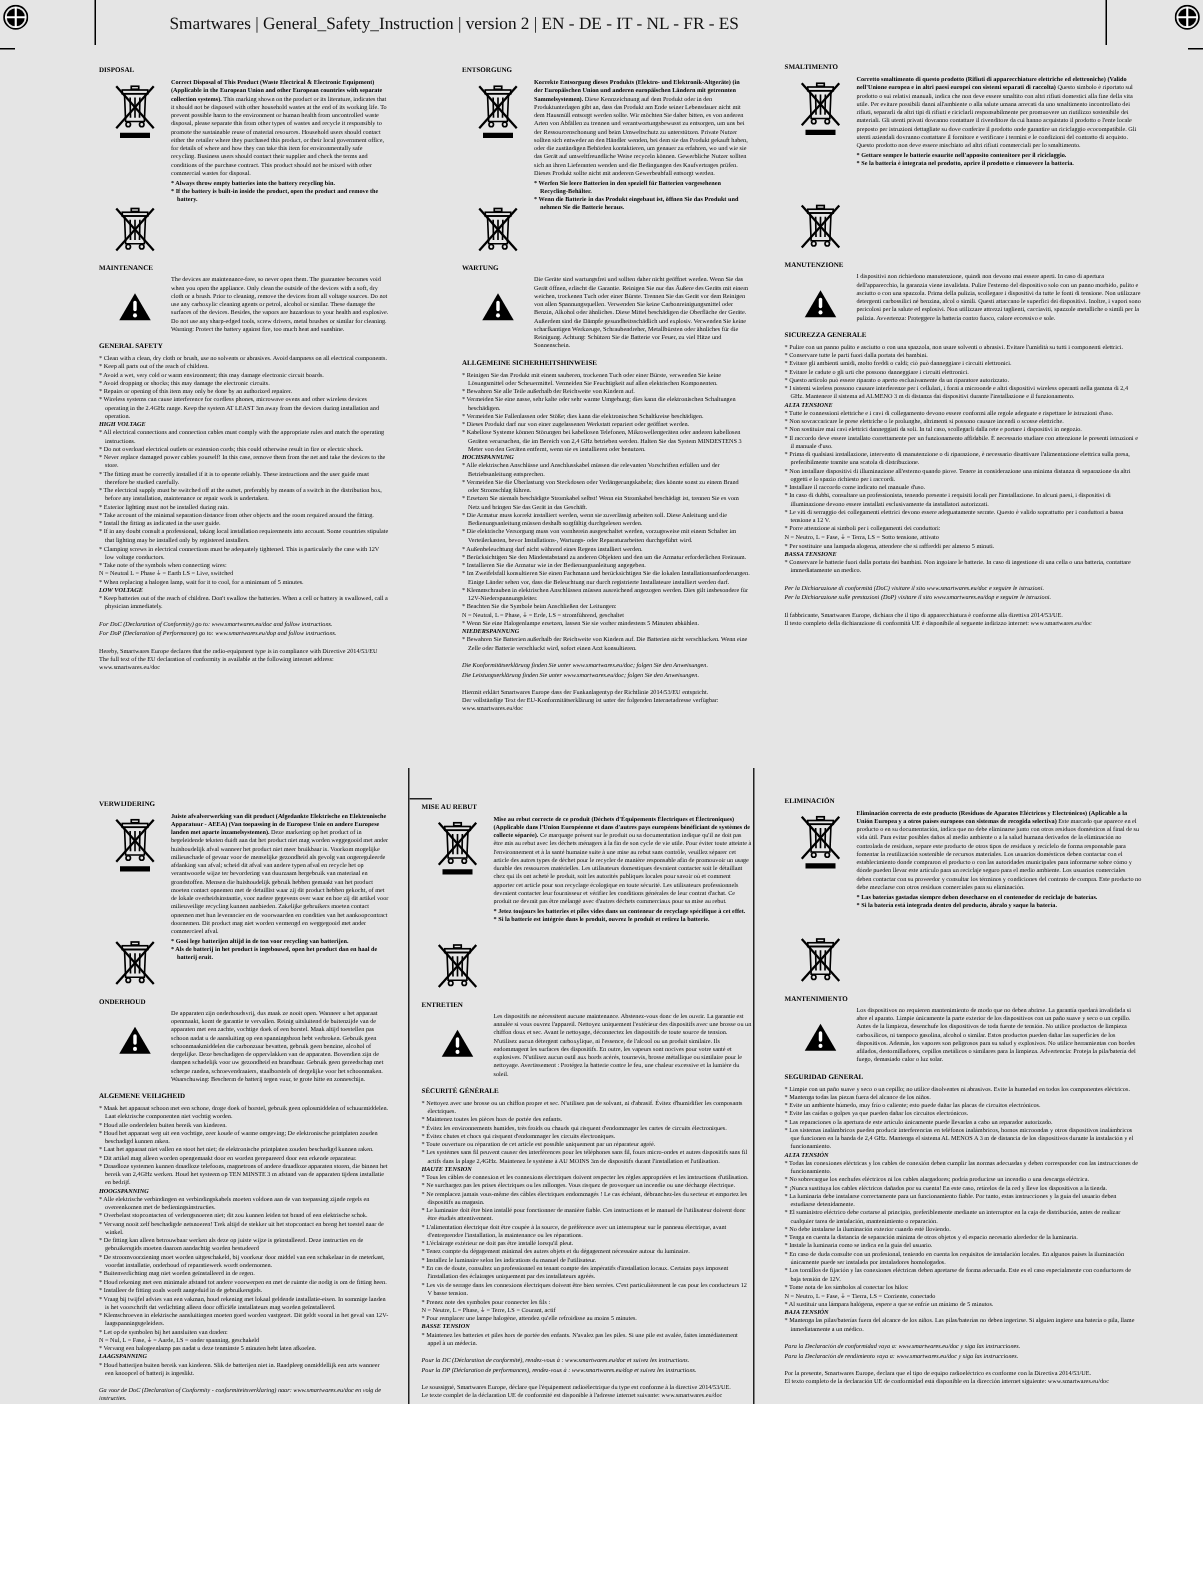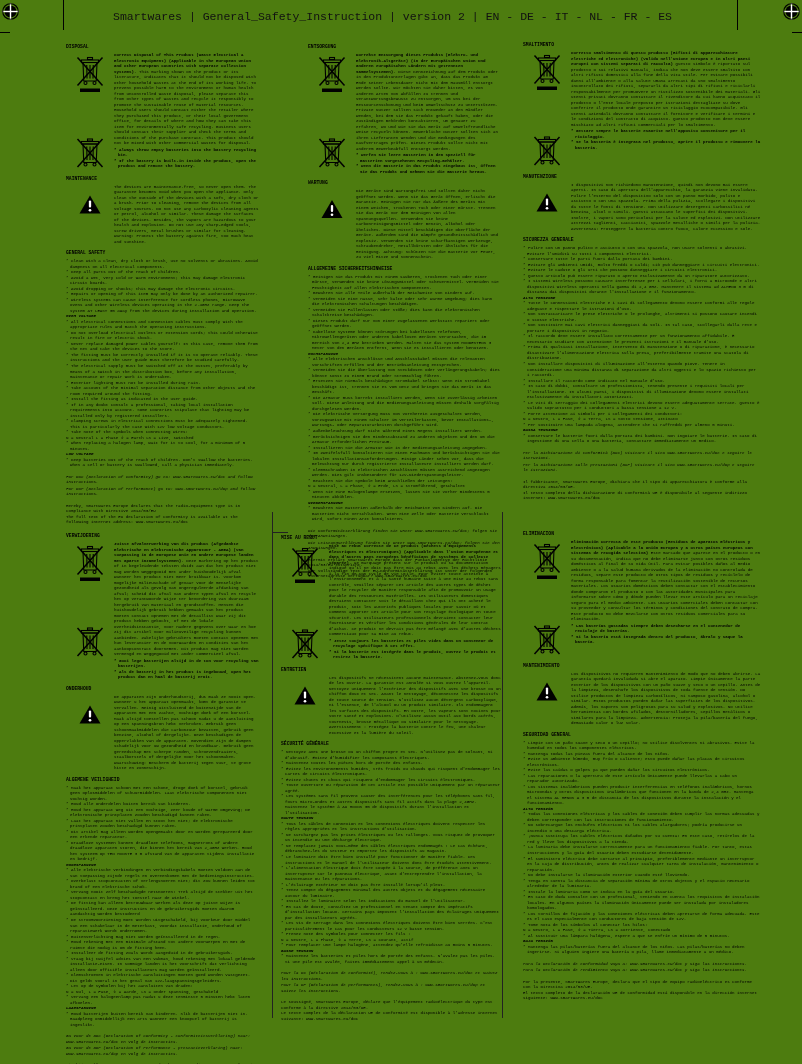--- a/index.html
+++ b/index.html
@@ -1,17 +1,17 @@
 <!DOCTYPE html>
 <html><head>
 <meta charset="utf-8">
 <style>
   html,body{margin:0;padding:0;background:#fff;}
-  .page{position:relative;width:802px;height:1064px;background:#4d7c0f;overflow:hidden;
-        font-family:Liberation Mono, monospace;color:#000;}
+  .page{position:relative;width:802px;height:936px;background:#e5e5e5;overflow:hidden;
+        font-family:Liberation Serif, serif;color:#000;}
   
   .regmark{position:absolute;width:17px;height:17px;}
   .regmark.tl{left:2px;top:3px}
   .regmark.tr{left:783px;top:3px}
   .trim{position:absolute;background:#000;}
   .trim.v1{left:63px;top:0;width:1px;height:30px}
   .trim.v2{left:737px;top:0;width:1px;height:30px}
   .trim.h1{left:0;top:32px;width:10px;height:1px}
   .trim.h2{left:792px;top:32px;width:10px;height:1px}
   .divider{position:absolute;background:#222;width:1px;top:512px;height:506px}

